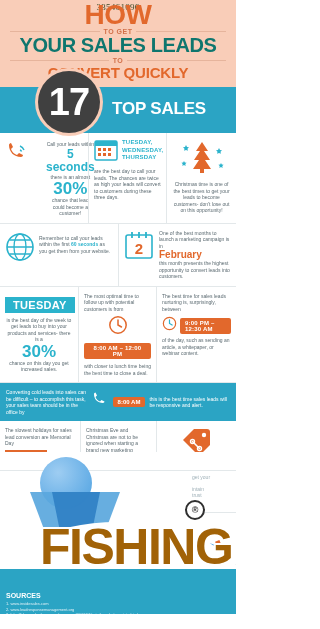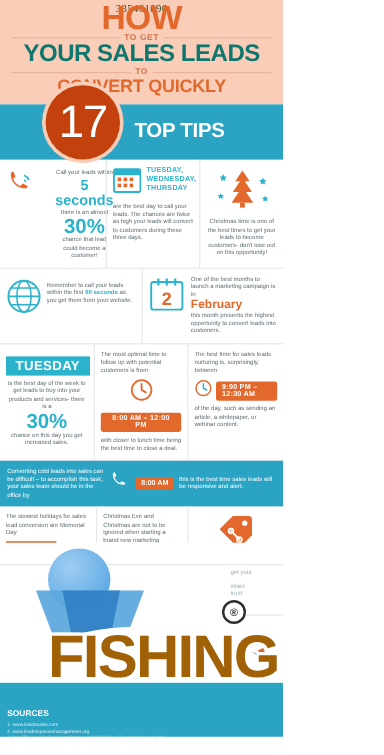--- a/index.html
+++ b/index.html
@@ -30,21 +30,21 @@
   }
   .hd-convert{
     text-align:center;font-size:15px;line-height:17px;font-weight:bold;
     color:#e2682c;letter-spacing:-0.2px;
   }
 
   
   .tipsbar{background:#2ba4c4;height:46px;position:relative;}
   .badge17{
     position:absolute;left:38px;top:-16px;width:62px;height:62px;border-radius:50%;
-    background:#c2410c;color:#fff;font-size:38px;font-weight:normal;
+    background:#404040;color:#fff;font-size:38px;font-weight:bold;
     display:flex;align-items:center;justify-content:center;letter-spacing:-1px;
     box-shadow:0 0 0 3px #f9cdb8;
   }
   .toptips{
     position:absolute;left:112px;top:12px;color:#fff;font-size:17px;
     font-weight:bold;letter-spacing:-0.2px;
   }
 
   
   .row{display:flex;border-bottom:1px solid #e3e8ea;}
@@ -170,21 +170,21 @@
     <div class="rule-row">
       <span class="ln"></span>
       <span class="tx">TO</span>
       <span class="ln"></span>
     </div>
     <div class="hd-convert">CONVERT QUICKLY</div>
   </div>
 
   <div class="tipsbar">
     <div class="badge17">17</div>
-    <div class="toptips">TOP TIPS</div>
+    <div class="toptips">TOP SALES</div>
   </div>
 
   <div class="row">
     <div class="cell r1c1">
       <span class="ico">
         <svg width="24" height="24" viewBox="0 0 24 24">
           <path d="M4 4c0-1 1-2 2-2l2 4-2 2c1 3 3 5 6 6l2-2 4 2c0 1-1 2-2 2-7 0-12-5-12-12z" fill="#e2682c"></path>
           <path d="M15 5a7 7 0 0 1 4 4" stroke="#2bb3cc" stroke-width="1.4" fill="none"></path>
           <path d="M15 9a3 3 0 0 1 1.6 1.6" stroke="#2bb3cc" stroke-width="1.4" fill="none"></path>
         </svg>

